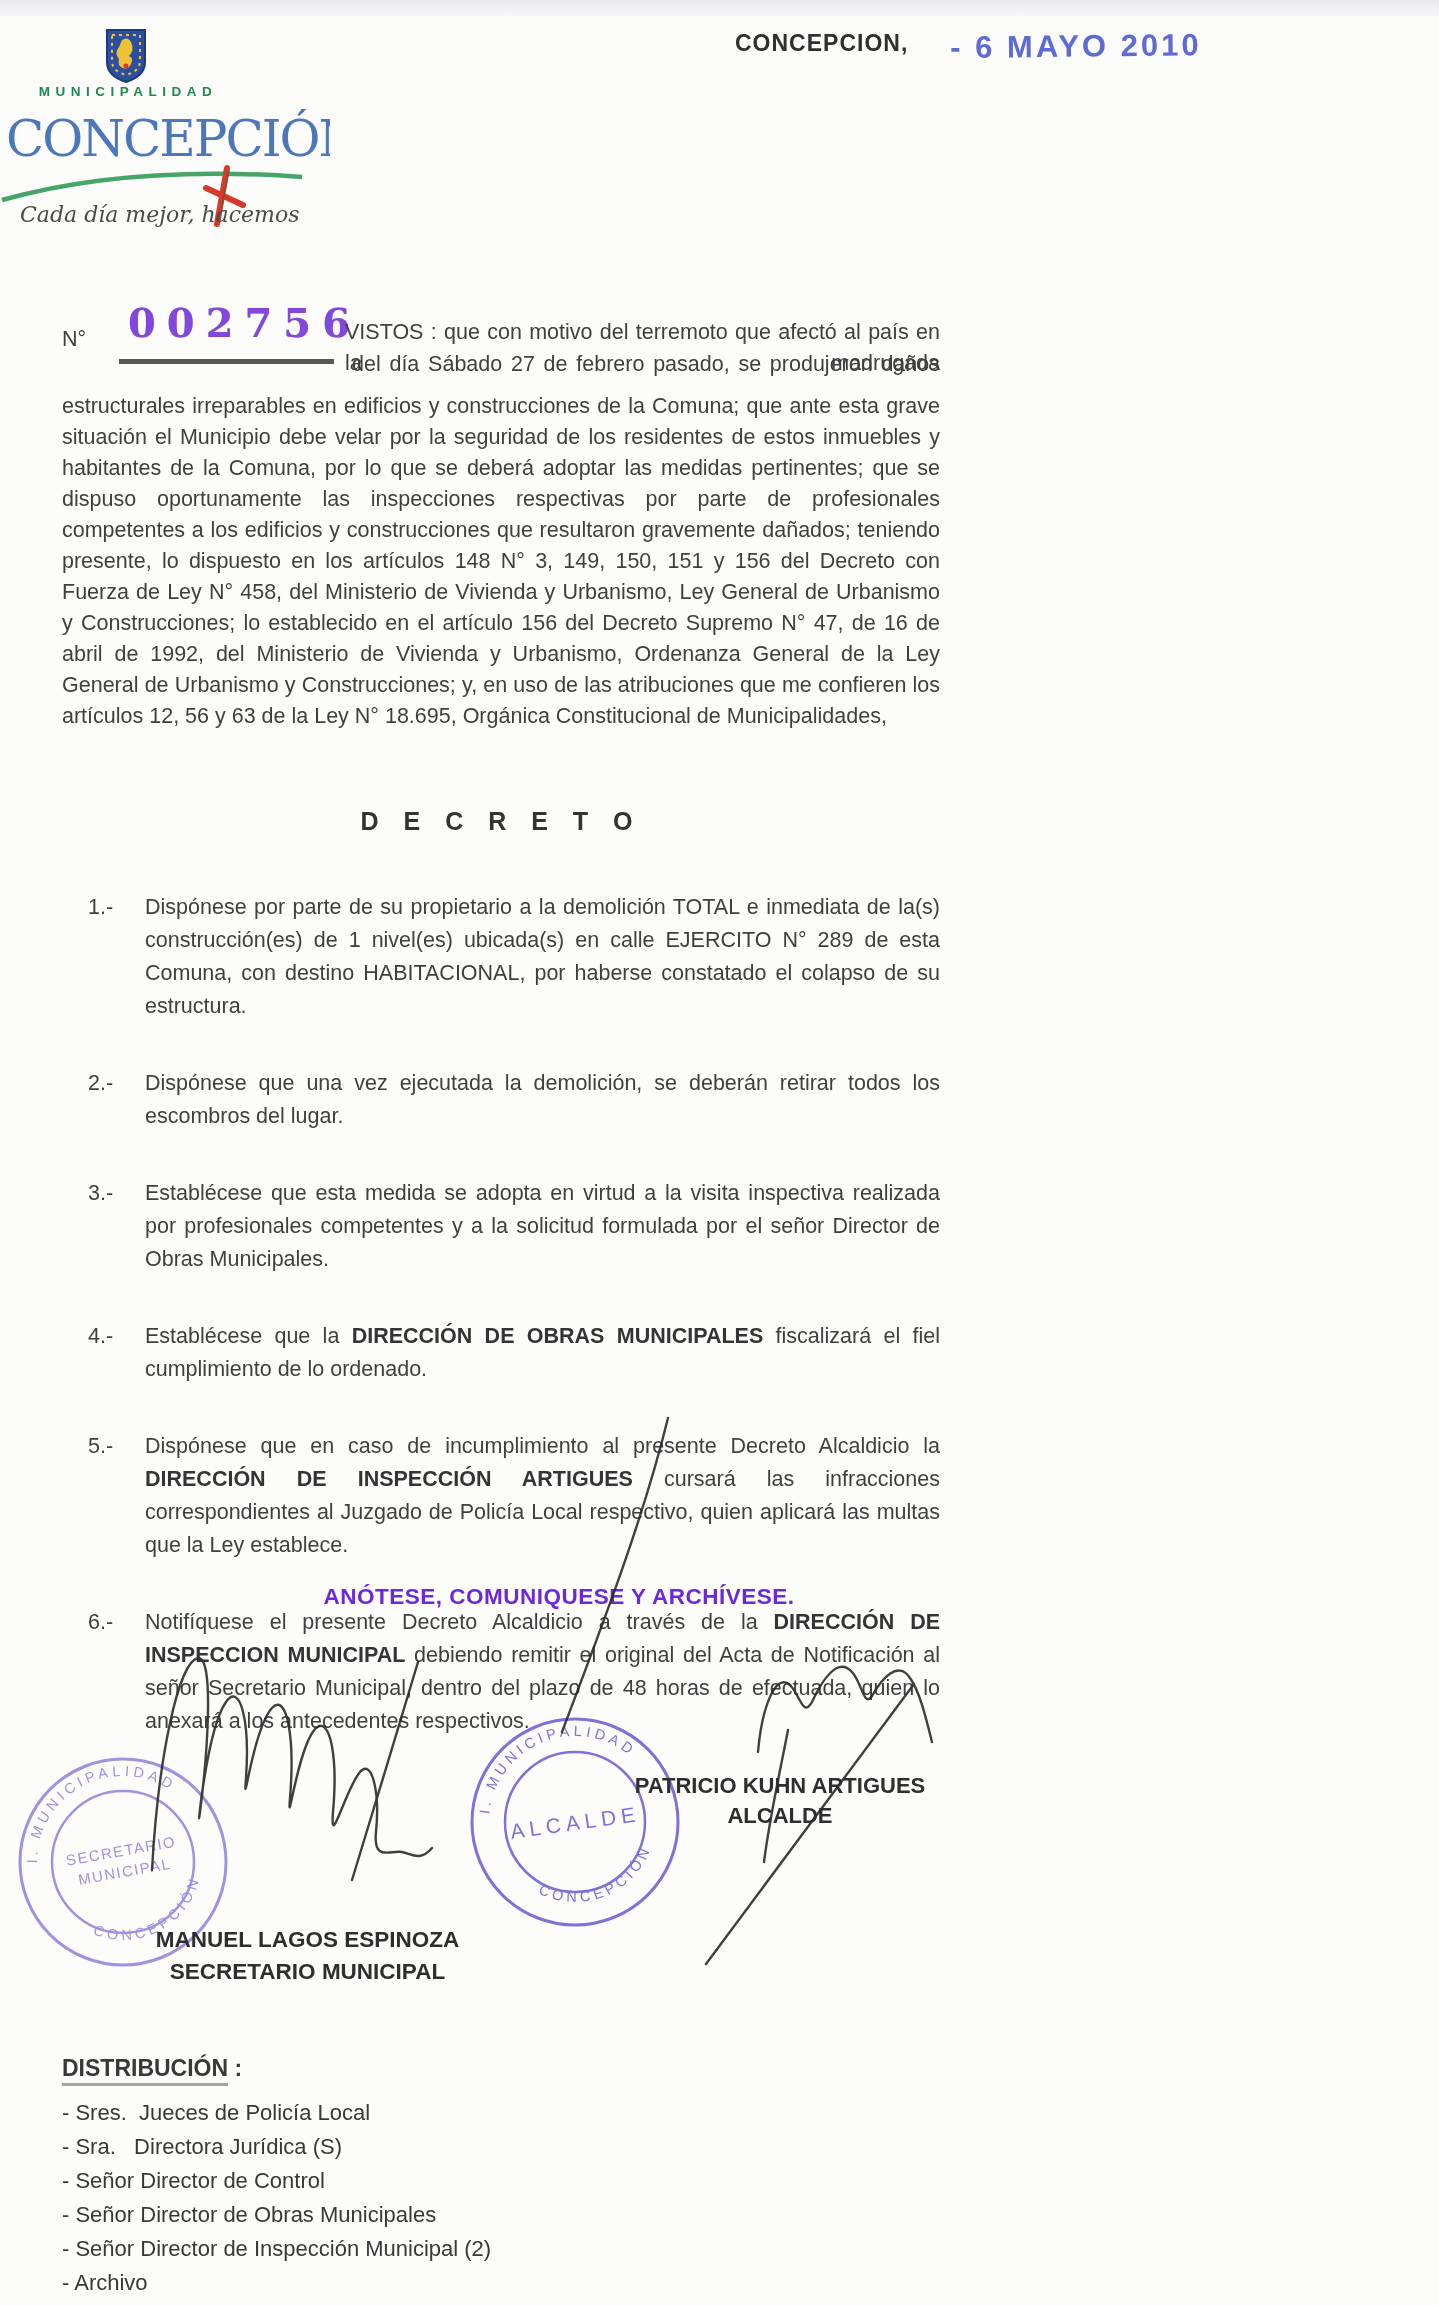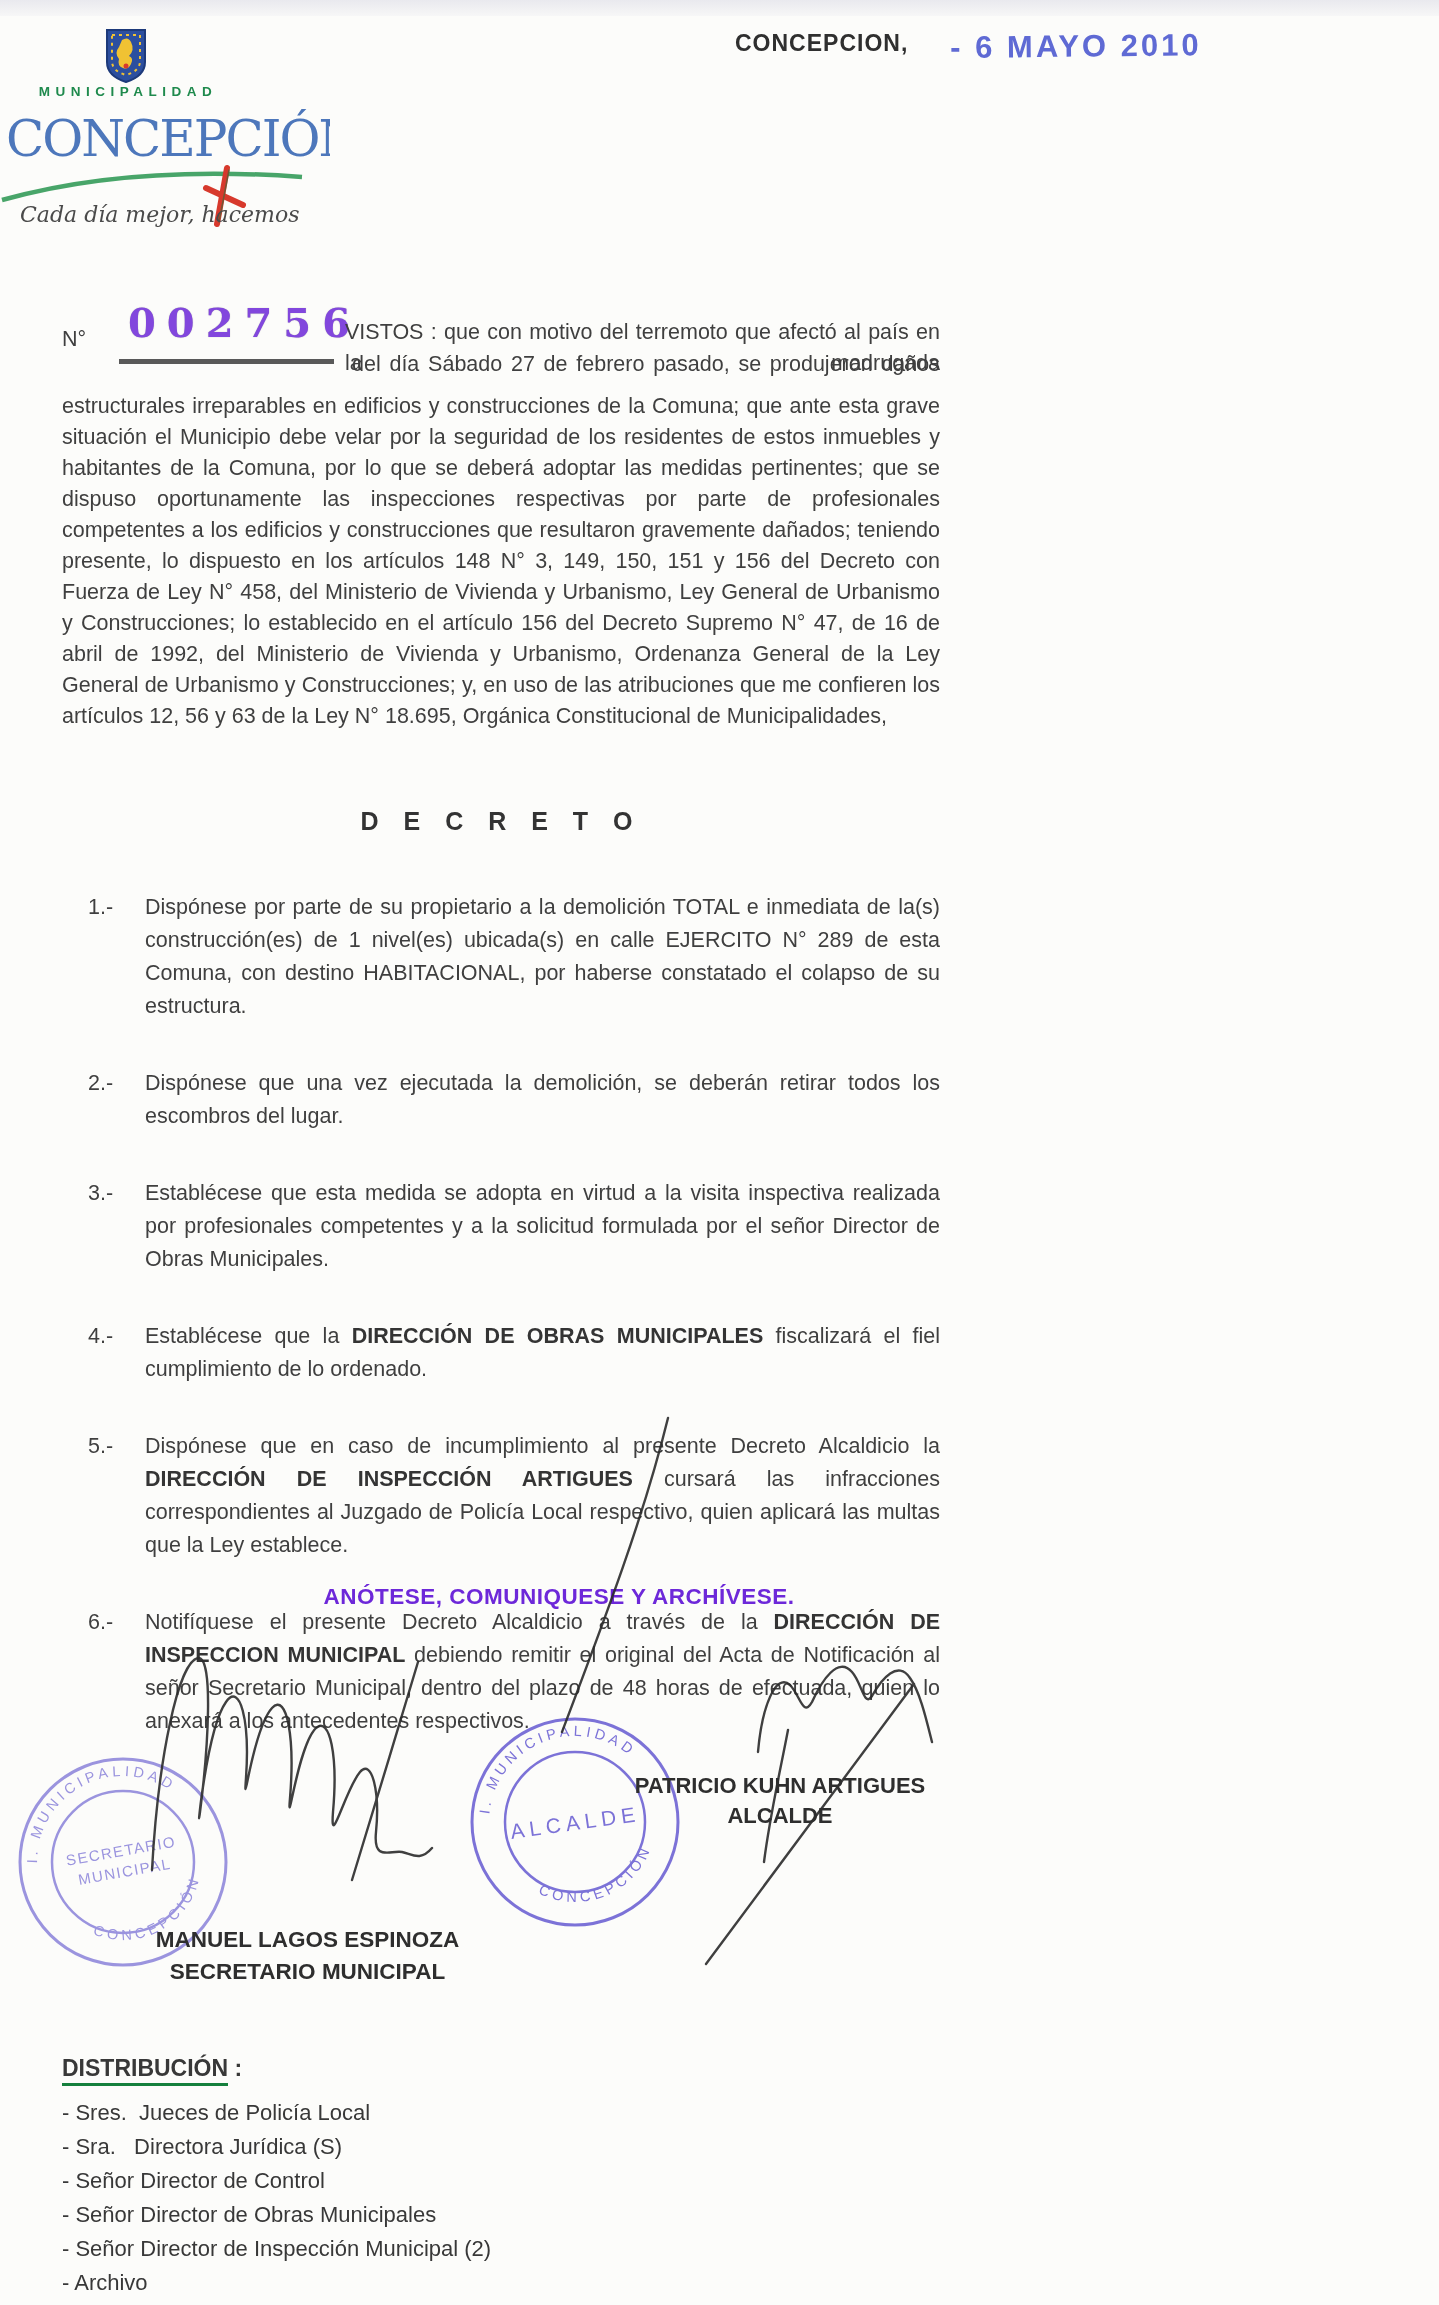--- a/index.html
+++ b/index.html
@@ -44,21 +44,21 @@
 
   .closing { position:absolute; left:120px; top:1584px; width:878px; text-align:center;
     font-size:22.5px; font-weight:bold; letter-spacing:.5px; color:#6d28d9; }
 
   .sig-name { position:absolute; text-align:center; font-weight:bold; color:#2e2e2e; }
   .mayor-block { left:630px; top:1771px; width:300px; font-size:22px; line-height:30px; }
   .secretary-block { left:130px; top:1924px; width:355px; font-size:22.5px; line-height:32px; }
 
   .dist { position:absolute; left:62px; top:2055px; font-size:22px; color:#383838; }
   .dist-title { font-size:23px; font-weight:bold; }
-  .dist-title .u { border-bottom:3px solid #15803d; padding-bottom:2px; }
+  .dist-title .u { border-bottom:3px solid #a3a3a3; padding-bottom:2px; }
   .dist-items { margin-top:14px; }
   .dist-item { line-height:34px; white-space:pre; }
 
   .ink-overlay { position:absolute; left:0; top:1400px; pointer-events:none; }
   .logo-wrap { position:absolute; left:0; top:8px; }
 </style>
 </head>
 <body>
 
 <div class="page">

